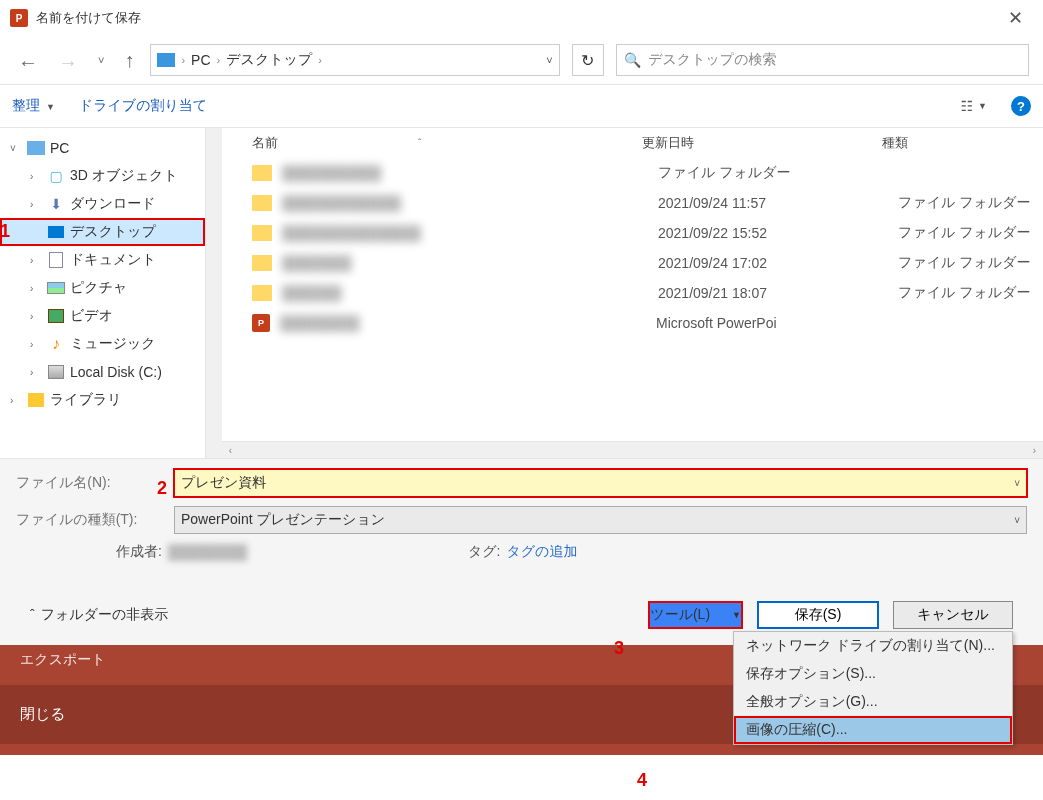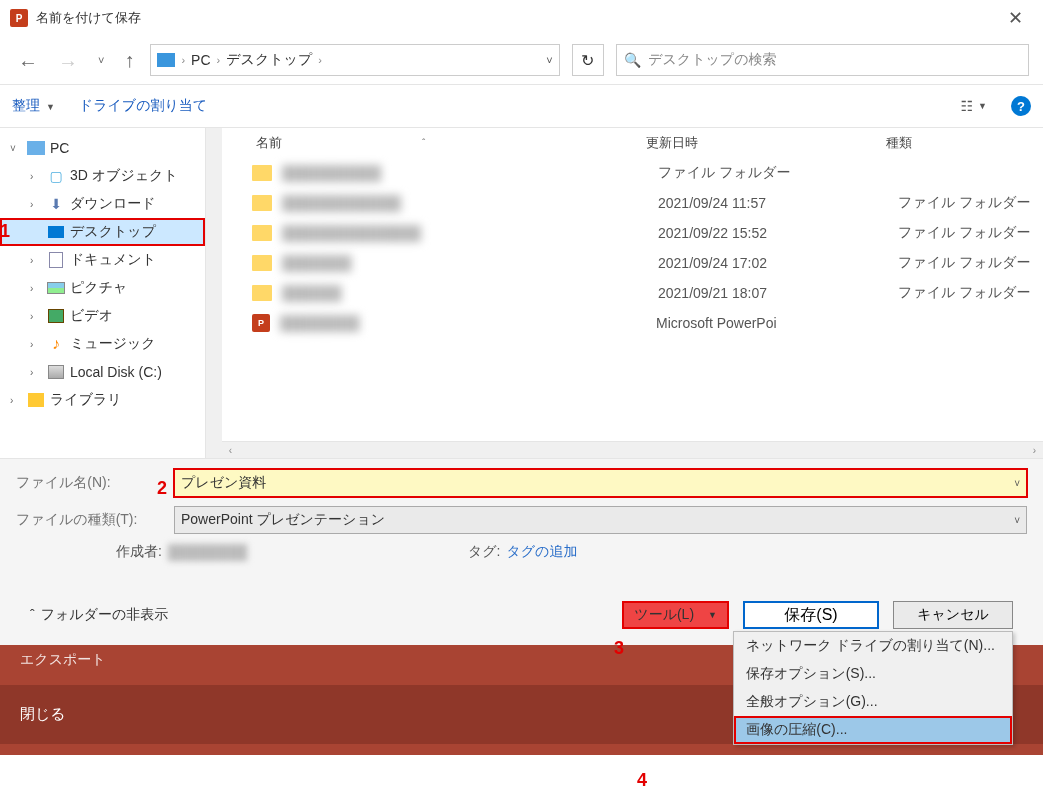--- a/index.html
+++ b/index.html
@@ -45,21 +45,21 @@
     .ico-doc { width: 14px; height: 16px; border: 1px solid #88a; background: #fff; }
     .ico-pic { width: 18px; height: 12px; background: linear-gradient(#87ceeb 50%, #90ee90 50%); border: 1px solid #888; }
     .ico-vid { width: 16px; height: 14px; background: #4a6; border: 1px solid #664400; position: relative; }
     .ico-music { color: #ff8800; font-size: 16px; }
     .ico-disk { width: 16px; height: 14px; background: linear-gradient(#ddd, #aaa); border: 1px solid #888; }
     .ico-lib { width: 16px; height: 14px; background: #ffc933; }
 
     .vscroll { width: 17px; background: #f0f0f0; border-left: 1px solid #e5e5e5; }
 
     .list-area { flex: 1; display: flex; flex-direction: column; overflow: hidden; }
-    .col-head { display: flex; height: 30px; align-items: center; font-size: 13px; color: #444; padding-left: 24px; margin-left: 10px; }
+    .col-head { display: flex; height: 30px; align-items: center; font-size: 13px; color: #444; padding-left: 30px; }
     .col-head .c1 { width: 390px; }
     .col-head .c2 { width: 240px; }
     .col-head .c3 { flex: 1; }
     .sort-arrow { display: inline-block; margin-left: 140px; font-size: 10px; color: #777; }
 
     .file-row { display: flex; align-items: center; height: 30px; padding-left: 30px; font-size: 14px; }
     .file-row .ico-folder { width: 20px; height: 16px; background: #ffd868; border-radius: 1px; margin-right: 10px; }
     .file-row .ico-ppt { width: 18px; height: 18px; background: #c43e1c; border-radius: 2px; margin-right: 10px; display: flex; align-items: center; justify-content: center; color: #fff; font-size: 9px; font-weight: bold; }
     .file-row .name { width: 376px; color: #bbb; filter: blur(4px); }
     .file-row .date { width: 240px; color: #555; }
@@ -80,23 +80,23 @@
     .meta-row { display: flex; align-items: center; padding-left: 100px; margin-top: 4px; margin-bottom: 40px; font-size: 14px; }
     .meta-row .label { color: #555; margin-right: 6px; }
     .meta-row .author { color: #bbb; filter: blur(3px); width: 110px; }
     .meta-row .gap { width: 190px; }
     .meta-row .tag-label { color: #555; margin-right: 6px; }
     .meta-row .tag-link { color: #2a6ec9; }
 
     .action-row { display: flex; align-items: center; padding: 0 14px 10px 14px; }
     .action-row .hide-folders { display: flex; align-items: center; gap: 6px; font-size: 14px; color: #333; }
     .action-row .spacer { flex: 1; }
-    .action-row .tools-btn { height: 28px; padding: 0 10px; border: 2px solid #e30000; background: #ef4444; display: flex; align-items: center; gap: 14px; font-size: 14px; margin-right: 14px; }
+    .action-row .tools-btn { height: 28px; padding: 0 0; border: 2px solid #e30000; background: #3b82f6; display: flex; align-items: center; gap: 22px; font-size: 14px; margin-right: 14px; }
     .action-row .tools-btn .caret { font-size: 9px; }
-    .action-row .save-btn { width: 136px; height: 28px; border: 2px solid #0066cc; background: #fff; font-size: 16px; margin-right: 14px; }
+    .action-row .save-btn { width: 122px; height: 28px; border: 2px solid #0066cc; background: #fff; font-size: 14px; margin-right: 14px; }
     .action-row .cancel-btn { width: 120px; height: 28px; border: 1px solid #888; background: #eaeaea; font-size: 14px; }
 
     .dropdown { position: absolute; right: 30px; top: 172px; width: 280px; background: #f0f0f0; border: 1px solid #bbb; box-shadow: 2px 2px 4px rgba(0,0,0,0.2); }
     .dropdown .item { padding: 5px 12px; font-size: 14px; }
     .dropdown .item.highlight-red { background: #9cc8e8; outline: 2px solid #e30000; outline-offset: -2px; }
 
     .bottom-strip { background: #a94433; color: #fff; height: 110px; }
     .bottom-strip .row1 { padding: 6px 20px; font-size: 14px; opacity: 0.85; }
     .bottom-strip .row2 { padding: 20px 20px; font-size: 15px; background: #8f3729; margin-top: 10px; }
 

